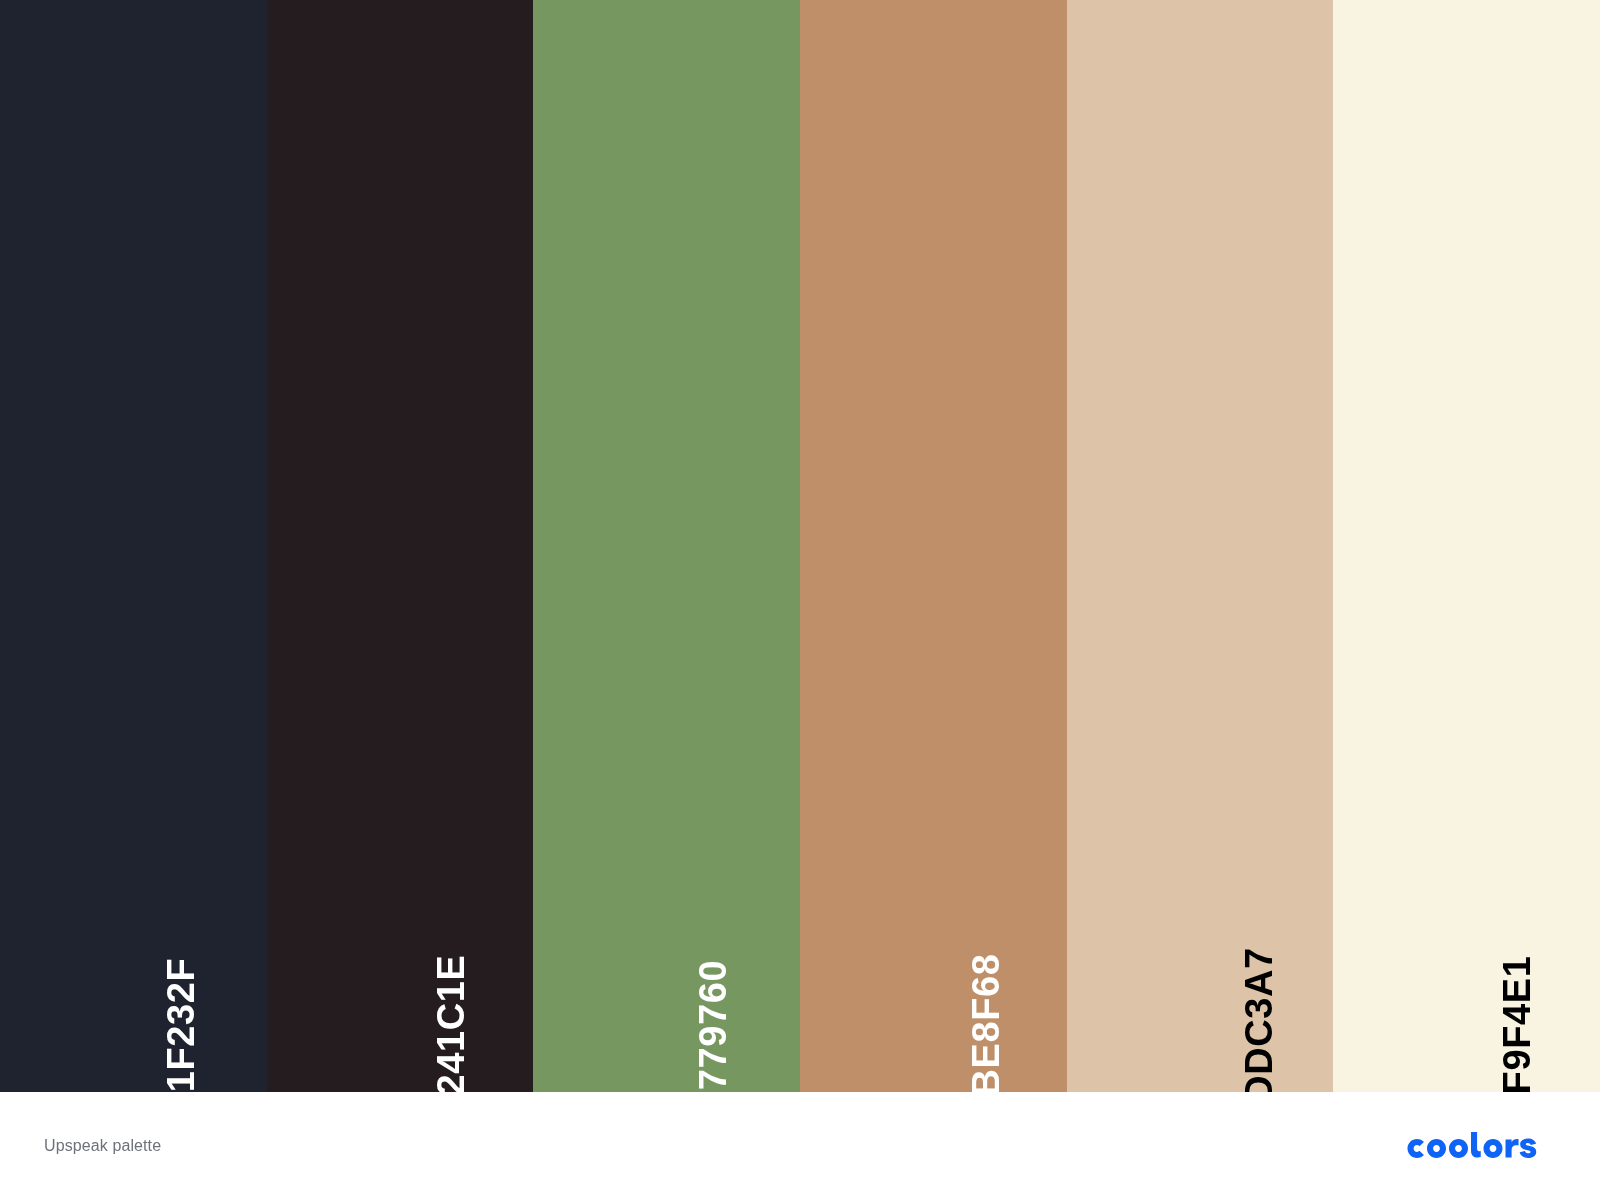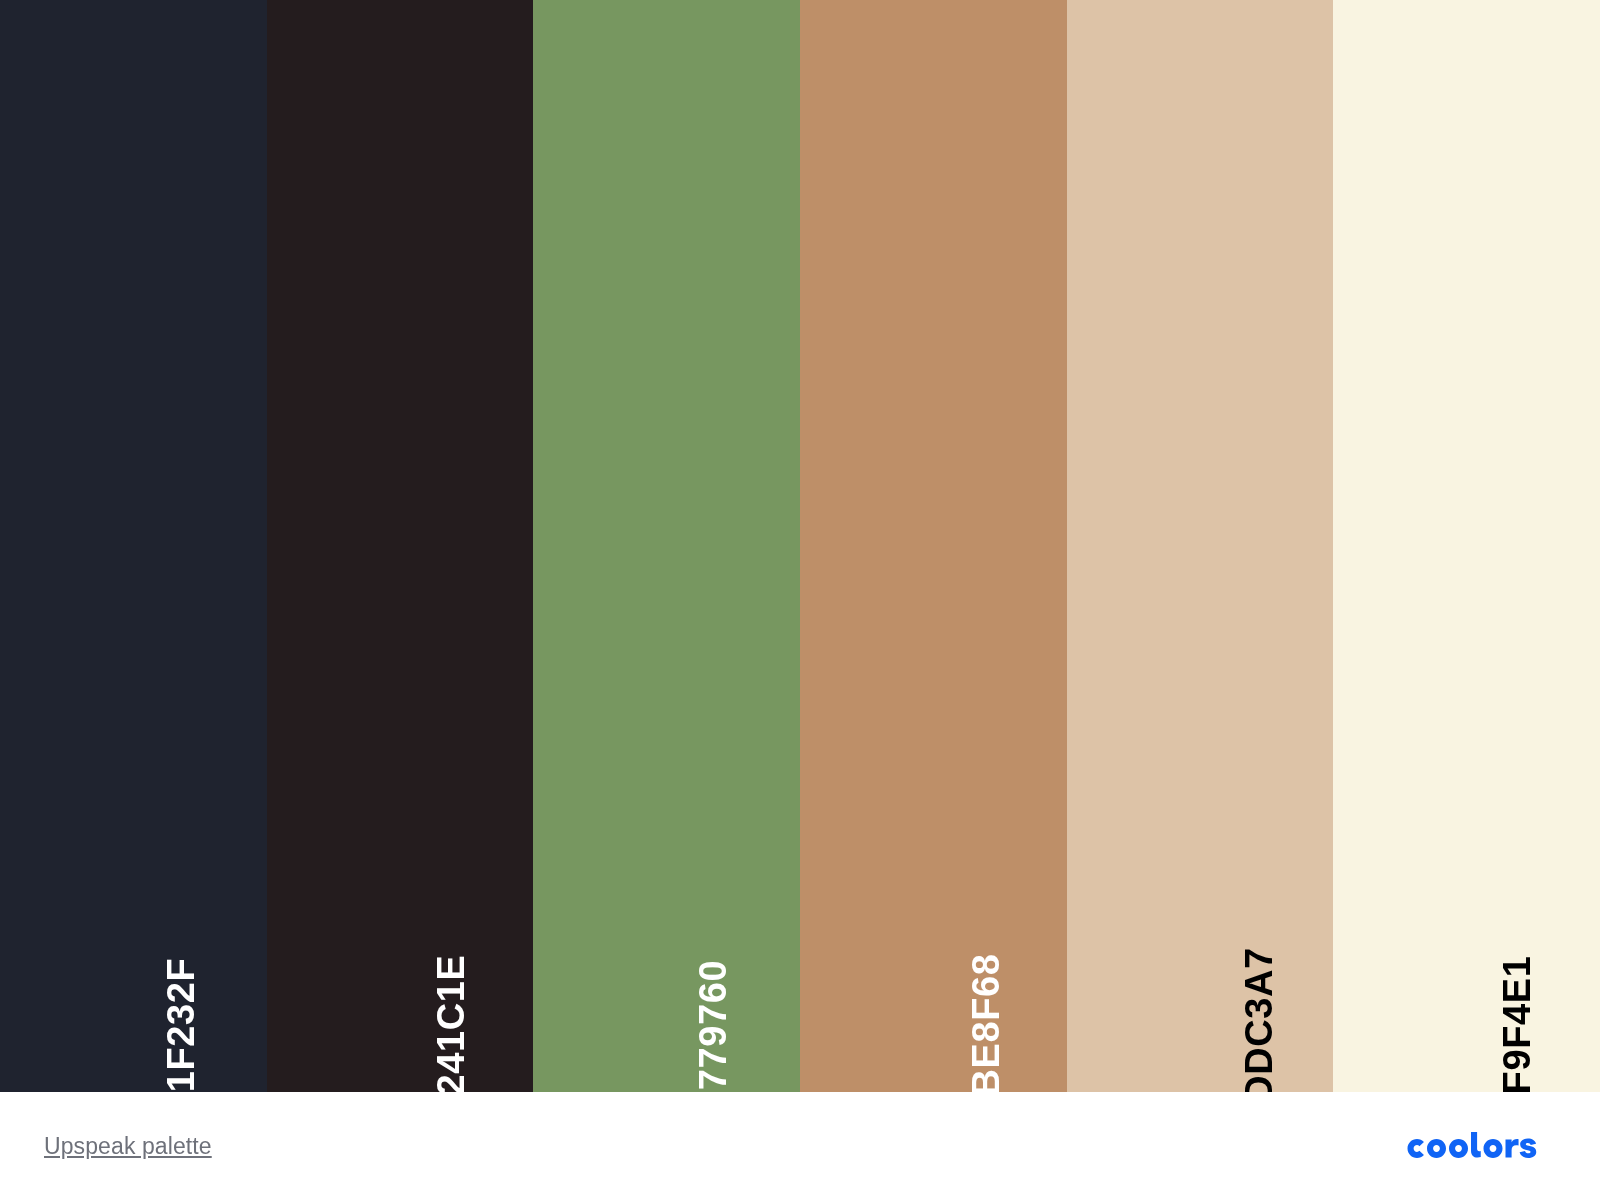--- a/index.html
+++ b/index.html
@@ -66,26 +66,25 @@
     width: 1600px;
     background: #ffffff;
     display: flex;
     align-items: center;
     justify-content: space-between;
     padding: 0 44px 0 44px;
   }
 
   #footer-title {
     font-family: "Liberation Sans", sans-serif;
-    font-size: 23px;
+    font-size: 16px;
     font-weight: normal;
     color: #6e717a;
     letter-spacing: 0.1px;
     white-space: nowrap;
-    text-decoration: underline;
   }
 
   #brand-logo {
     display: flex;
     align-items: center;
     line-height: 0;
   }
 
   #brand-logo svg { display: block; }
 </style>

